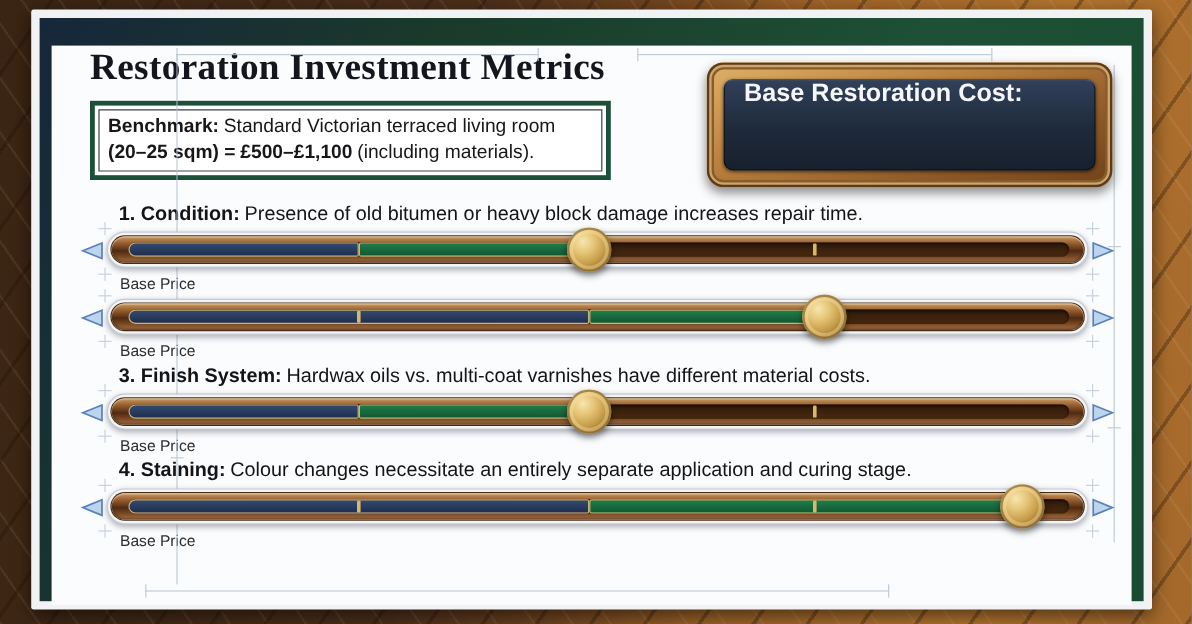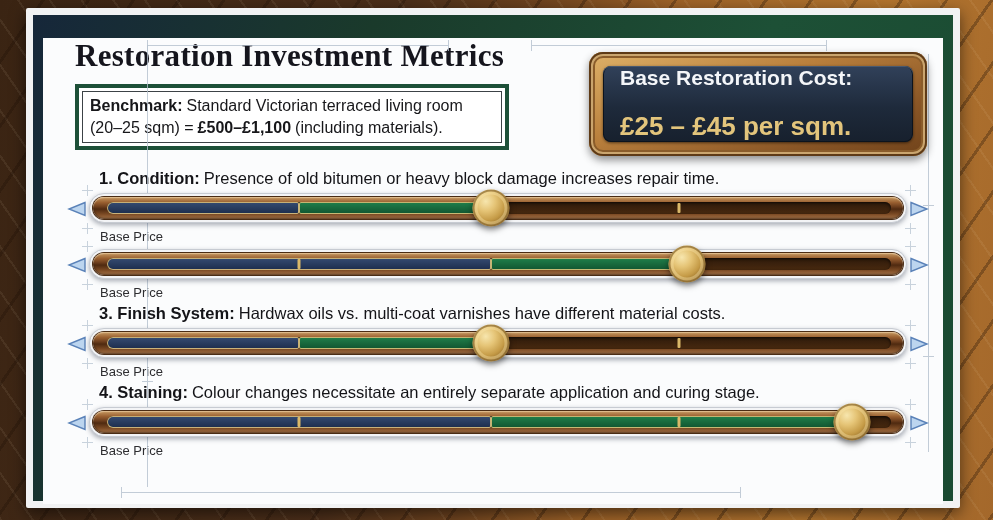--- a/index.html
+++ b/index.html
@@ -37,21 +37,21 @@
     color:#15151d; margin:13px 0 0 32px;
   }
 
   .benchmark {
     width:434px; margin:10px 0 0 32px; padding:7px 11px;
     border:4px solid #1d5038; background:#fff;
     box-shadow: inset 0 0 0 3px #fff, inset 0 0 0 4px #3c4246;
     font-size:16px; line-height:1.38; color:#17171a;
   }
   .benchmark b { font-weight:700; }
-  .bm-sp { margin-right:4px; }
+  .bm-sp { margin-right:4px;font-weight:bold; }
 
   .plaque {
     position:absolute; top:14px; right:16px; width:338px; height:104px; border-radius:14px;
     background:linear-gradient(160deg, #dfb269 0%, #b97f3c 40%, #8a5626 75%, #6f421a 100%);
     box-shadow: 0 4px 9px rgba(0,0,0,.45),
       inset 0 0 0 2px #5e3a16, inset 0 0 0 4px rgba(255,225,165,.55), inset 0 0 0 6px #8a5c2a;
     display:flex; align-items:center; justify-content:center;
   }
   .plaque-panel {
     width:calc(100% - 28px); height:calc(100% - 28px); border-radius:8px;
@@ -114,21 +114,20 @@
         <h1 class="title">Restoration Investment Metrics</h1>
 
         <div class="benchmark">
           <div><b class="bm-sp">Benchmark:</b><span>Standard Victorian terraced living room</span></div>
           <div><span class="bm-sp">(20–25 sqm) =</span><b class="bm-sp">£500–£1,100</b><span>(including materials).</span></div>
         </div>
 
         <div class="plaque">
           <div class="plaque-panel">
             <div class="plaque-l1">Base Restoration Cost:</div>
-            <div class="plaque-l2">£25 – £45 per sqm.</div>
           </div>
         </div>
 
         <div class="rows">
 
           <div class="factor">
             <p class="factor-label"><b>1. Condition:</b><span>Presence of old bitumen or heavy block damage increases repair time.</span></p>
             <div class="slider-row">
               <div class="cross" style="left:13px; top:-5px;"></div>
               <div class="cross" style="left:13px; bottom:-6px;"></div>

